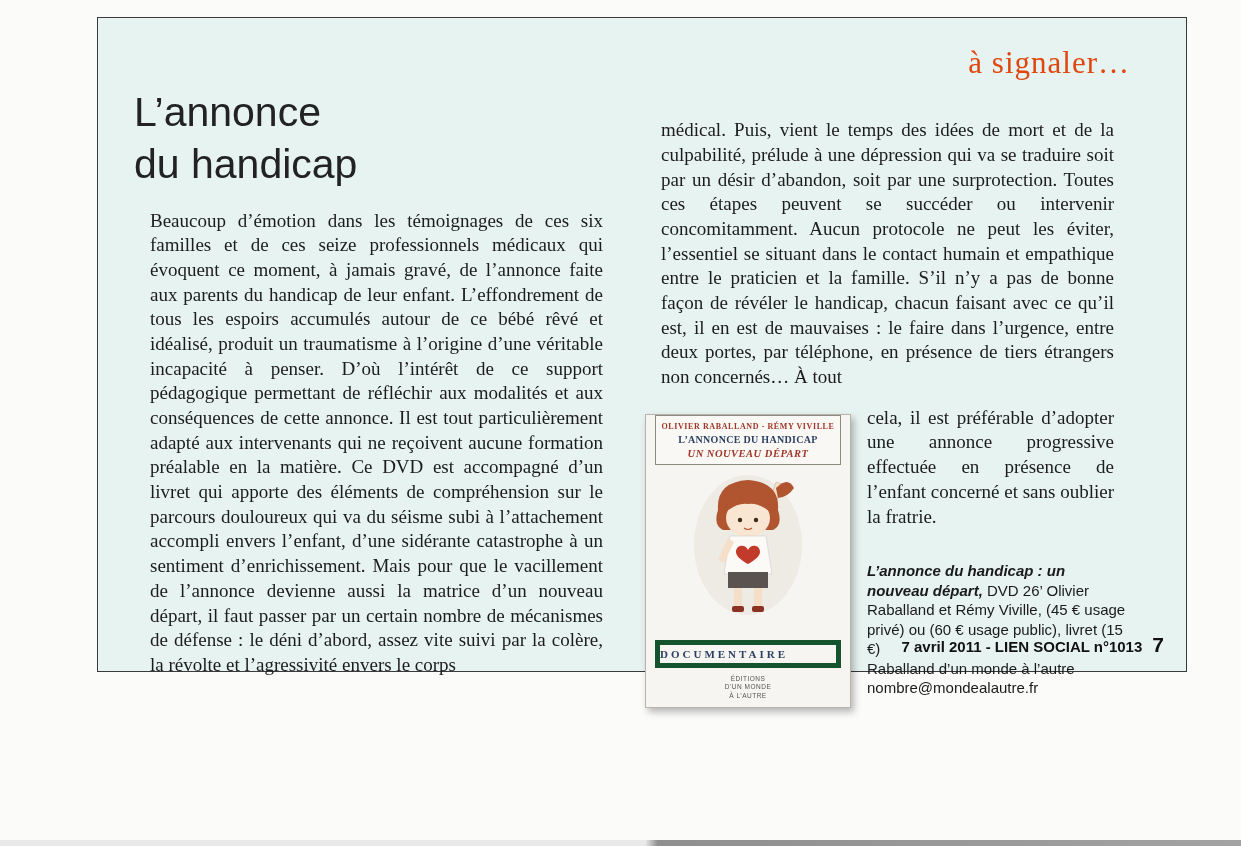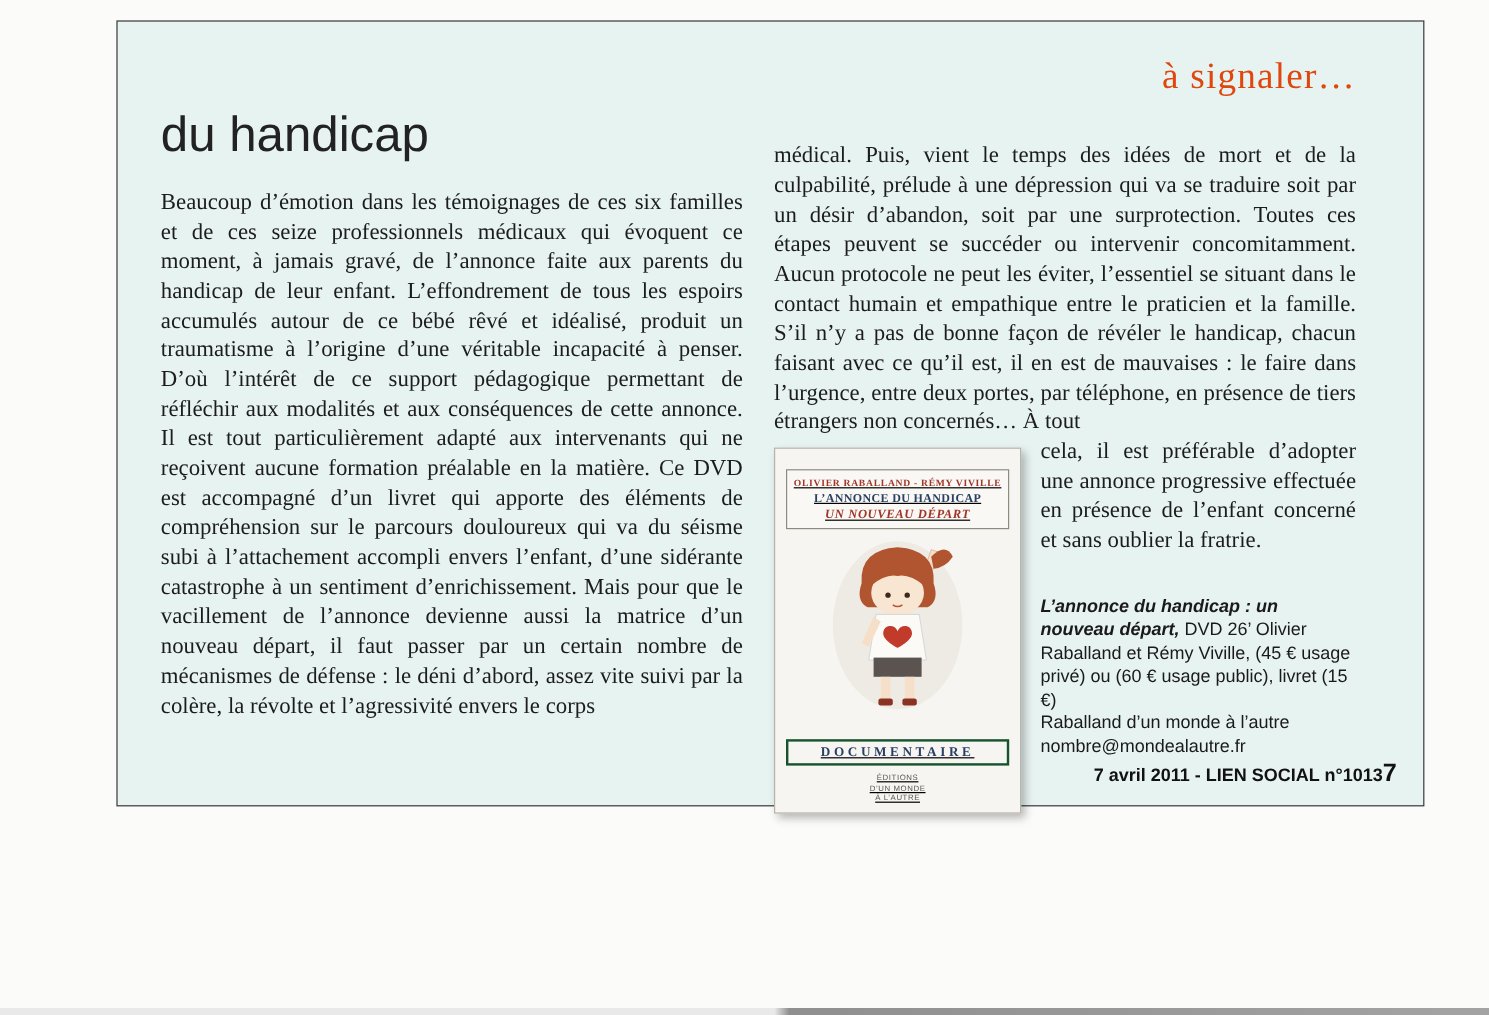--- a/index.html
+++ b/index.html
@@ -41,32 +41,31 @@
     line-height: 1.26;
     color: #222;
     margin: 0 0 18px 0;
   }
   .article-title span { display: block; }
   .body-text {
     font-size: 19px;
     line-height: 1.3;
     text-align: justify;
     color: #1c1c1c;
-    margin: 0;
+    margin: 16px;
   }
   .col-right .first { margin-top: 31px; }
 
   
   .dvd-float { float: left; width: 206px; margin: 8px 16px 4px 0; }
   .dvd-cover {
     background: #f7f5f1;
     border: 1px solid #b8b3aa;
     box-shadow: 3px 4px 7px rgba(0,0,0,0.28);
-    padding: 17px 9px 7px;
-    text-decoration: underline;
+    padding: 0 9px 7px;
   }
   .dvd-top {
     border: 1px solid #8d8a80;
     padding: 6px 4px 5px;
     text-align: center;
     background: #faf8f4;
   }
   .dvd-authors {
     font-size: 8px; letter-spacing: .6px;
     color: #a03528; font-weight: bold;
@@ -75,21 +74,21 @@
     font-weight: bold; font-size: 10px;
     color: #2a3f63; margin-top: 3px; letter-spacing: .3px;
   }
   .dvd-subtitle {
     font-style: italic; font-weight: bold; font-size: 10.5px;
     color: #a03528; margin-top: 3px; letter-spacing: .5px;
   }
   .dvd-art { height: 150px; display: flex; justify-content: center; align-items: center; margin: 5px 0; }
   .dvd-art svg { height: 100%; }
   .dvd-genre {
-    border: 2px solid #14532d; text-align: center;
+    border: 5px solid #14532d; text-align: left;
     font-size: 11px; font-weight: bold; letter-spacing: 3px;
     color: #2a3f63; padding: 3px 0; margin-top: 20px;
   }
   .dvd-logo {
     text-align: center; margin-top: 7px;
     font-family: "Liberation Sans", sans-serif;
     font-size: 6.5px; line-height: 1.3; letter-spacing: .5px;
     color: #555;
   }
   .dvd-logo div { display: block; }
@@ -104,35 +103,36 @@
   .caption p { margin: 0; }
   .cap-title { font-weight: bold; font-style: italic; }
 
   .footer {
     position: absolute;
     right: 22px; bottom: 14px;
     font-family: "Liberation Sans", sans-serif;
     font-weight: bold;
     font-size: 15px;
     color: #111;
-    display: flex; align-items: baseline; 
+    display: flex; align-items: baseline; gap: 10px;
   }
   .footer .page-number { font-size: 21px; }
 </style>
 </head>
 <body>
 
 <div class="page">
 
   <div class="section-label">à signaler…</div>
 
   <div class="columns">
 
     <div class="col col-left">
       <h1 class="article-title">
+        <span>L’annonce</span>
         <span>du handicap</span>
       </h1>
       <p class="body-text">Beaucoup d’émotion dans les témoignages de ces six familles et de ces seize professionnels médicaux qui évoquent ce moment, à jamais gravé, de l’annonce faite aux parents du handicap de leur enfant. L’effondrement de tous les espoirs accumulés autour de ce bébé rêvé et idéalisé, produit un traumatisme à l’origine d’une véritable incapacité à penser. D’où l’intérêt de ce support pédagogique permettant de réfléchir aux modalités et aux conséquences de cette annonce. Il est tout particulièrement adapté aux intervenants qui ne reçoivent aucune formation préalable en la matière. Ce DVD est accompagné d’un livret qui apporte des éléments de compréhension sur le parcours douloureux qui va du séisme subi à l’attachement accompli envers l’enfant, d’une sidérante catastrophe à un sentiment d’enrichissement. Mais pour que le vacillement de l’annonce devienne aussi la matrice d’un nouveau départ, il faut passer par un certain nombre de mécanismes de défense : le déni d’abord, assez vite suivi par la colère, la révolte et l’agressivité envers le corps</p>
     </div>
 
     <div class="col col-right">
       <p class="body-text first">médical. Puis, vient le temps des idées de mort et de la culpabilité, prélude à une dépression qui va se traduire soit par un désir d’abandon, soit par une surprotection. Toutes ces étapes peuvent se succéder ou intervenir concomitamment. Aucun protocole ne peut les éviter, l’essentiel se situant dans le contact humain et empathique entre le praticien et la famille. S’il n’y a pas de bonne façon de révéler le handicap, chacun faisant avec ce qu’il est, il en est de mauvaises : le faire dans l’urgence, entre deux portes, par téléphone, en présence de tiers étrangers non concernés… À tout</p>
 
       <div class="dvd-float">
         <div class="dvd-cover">

